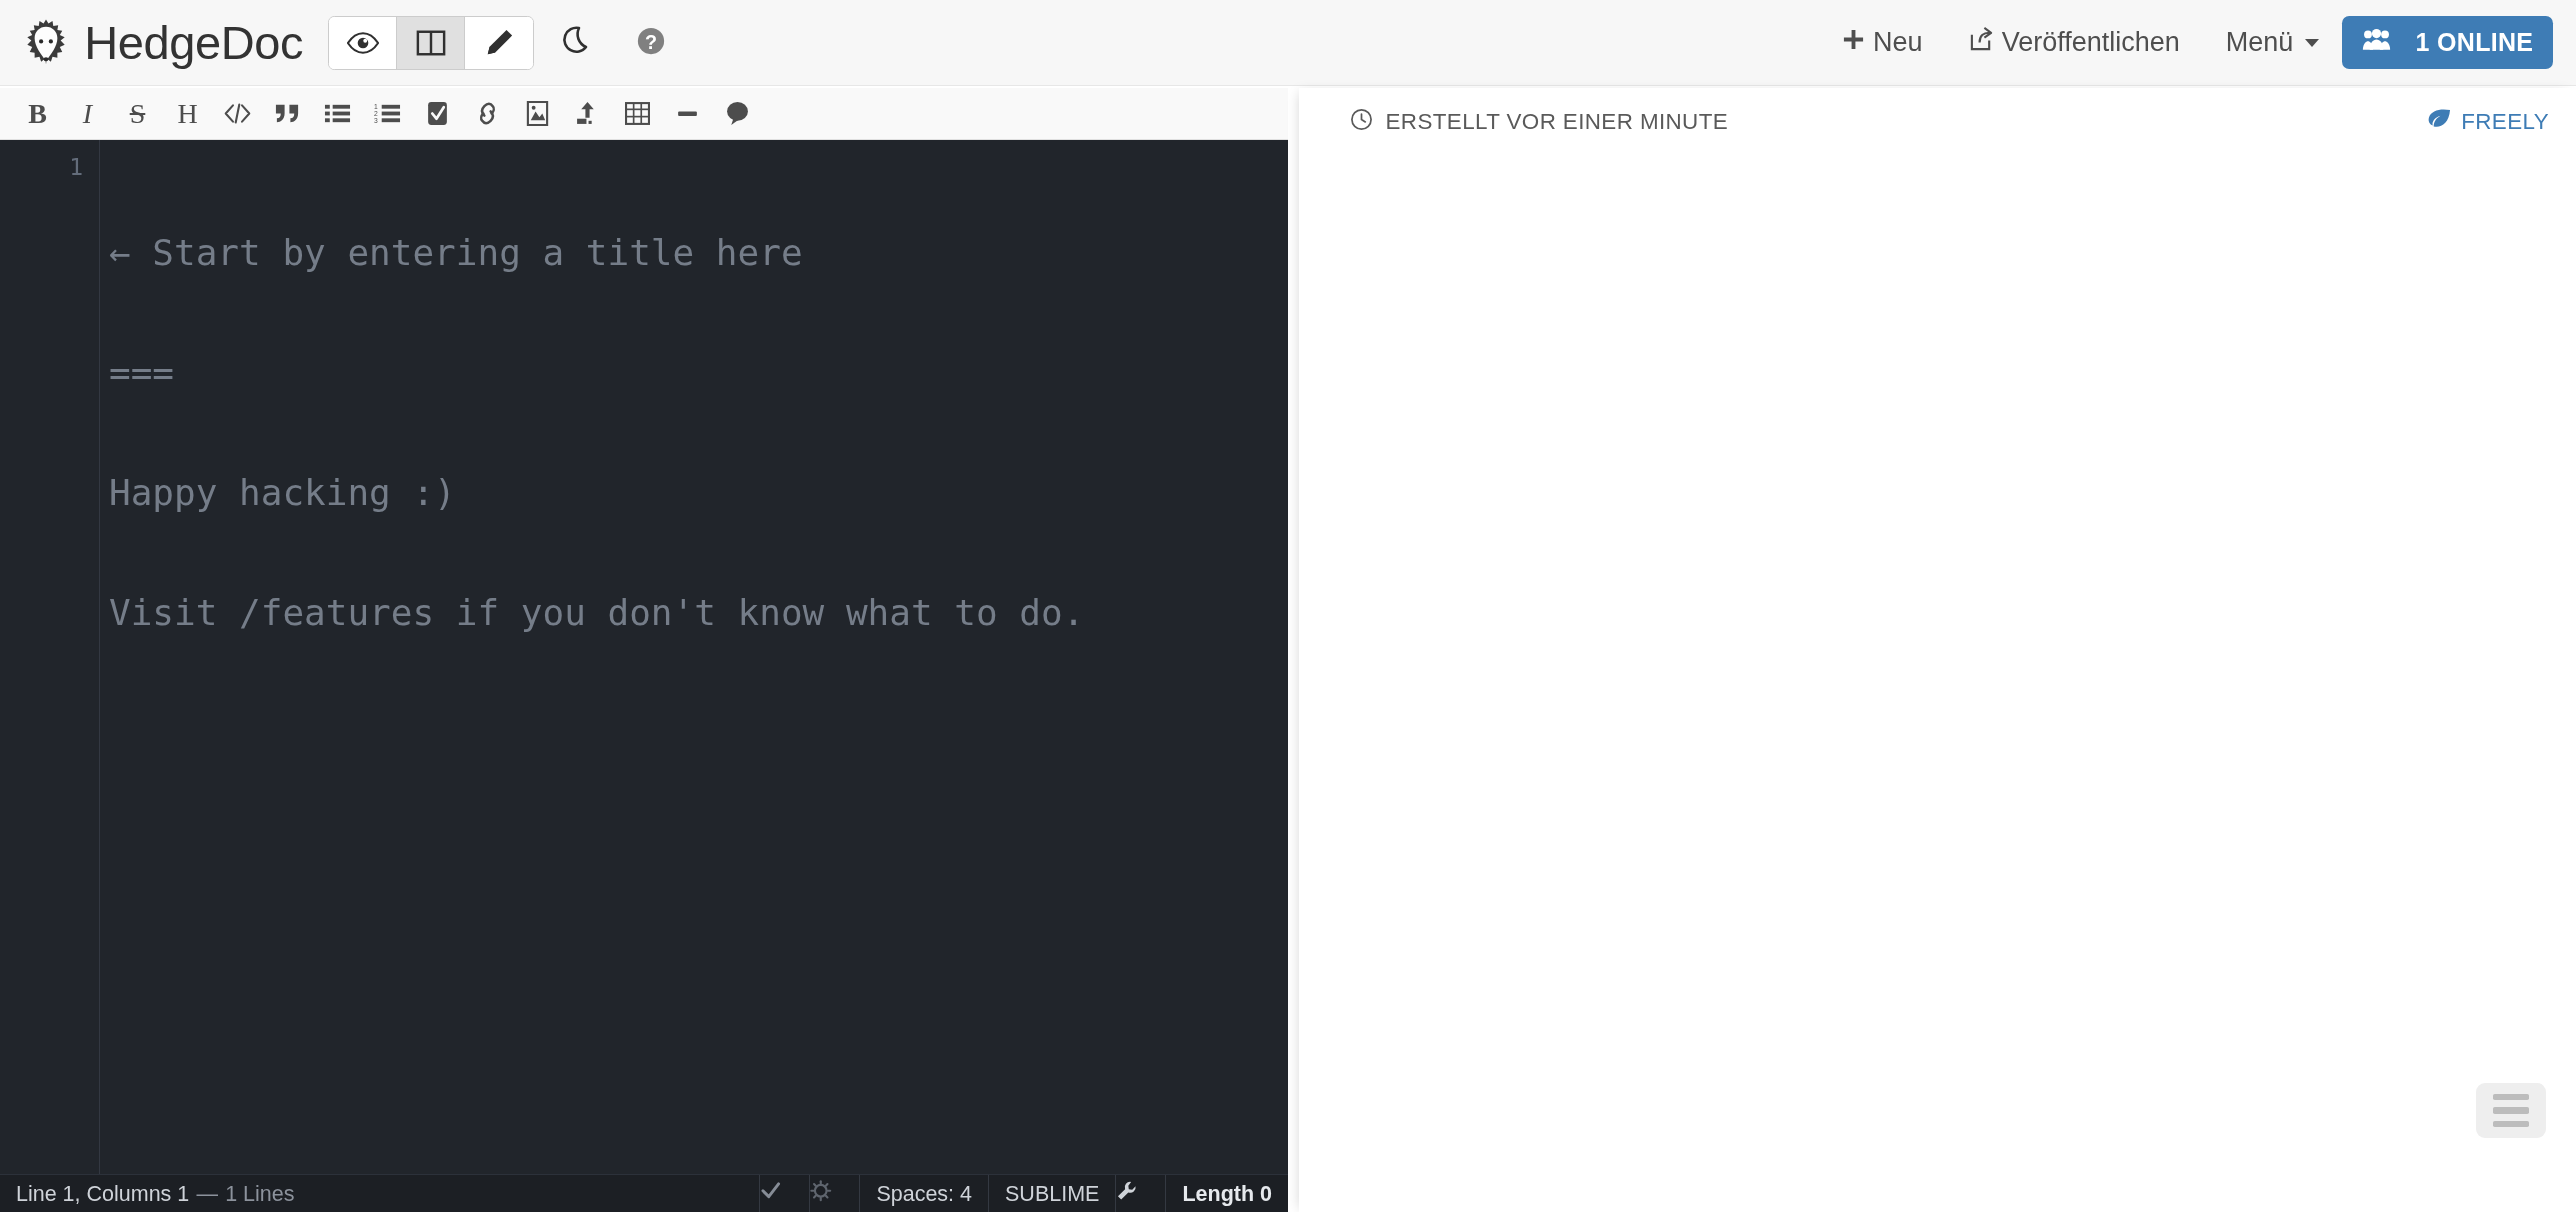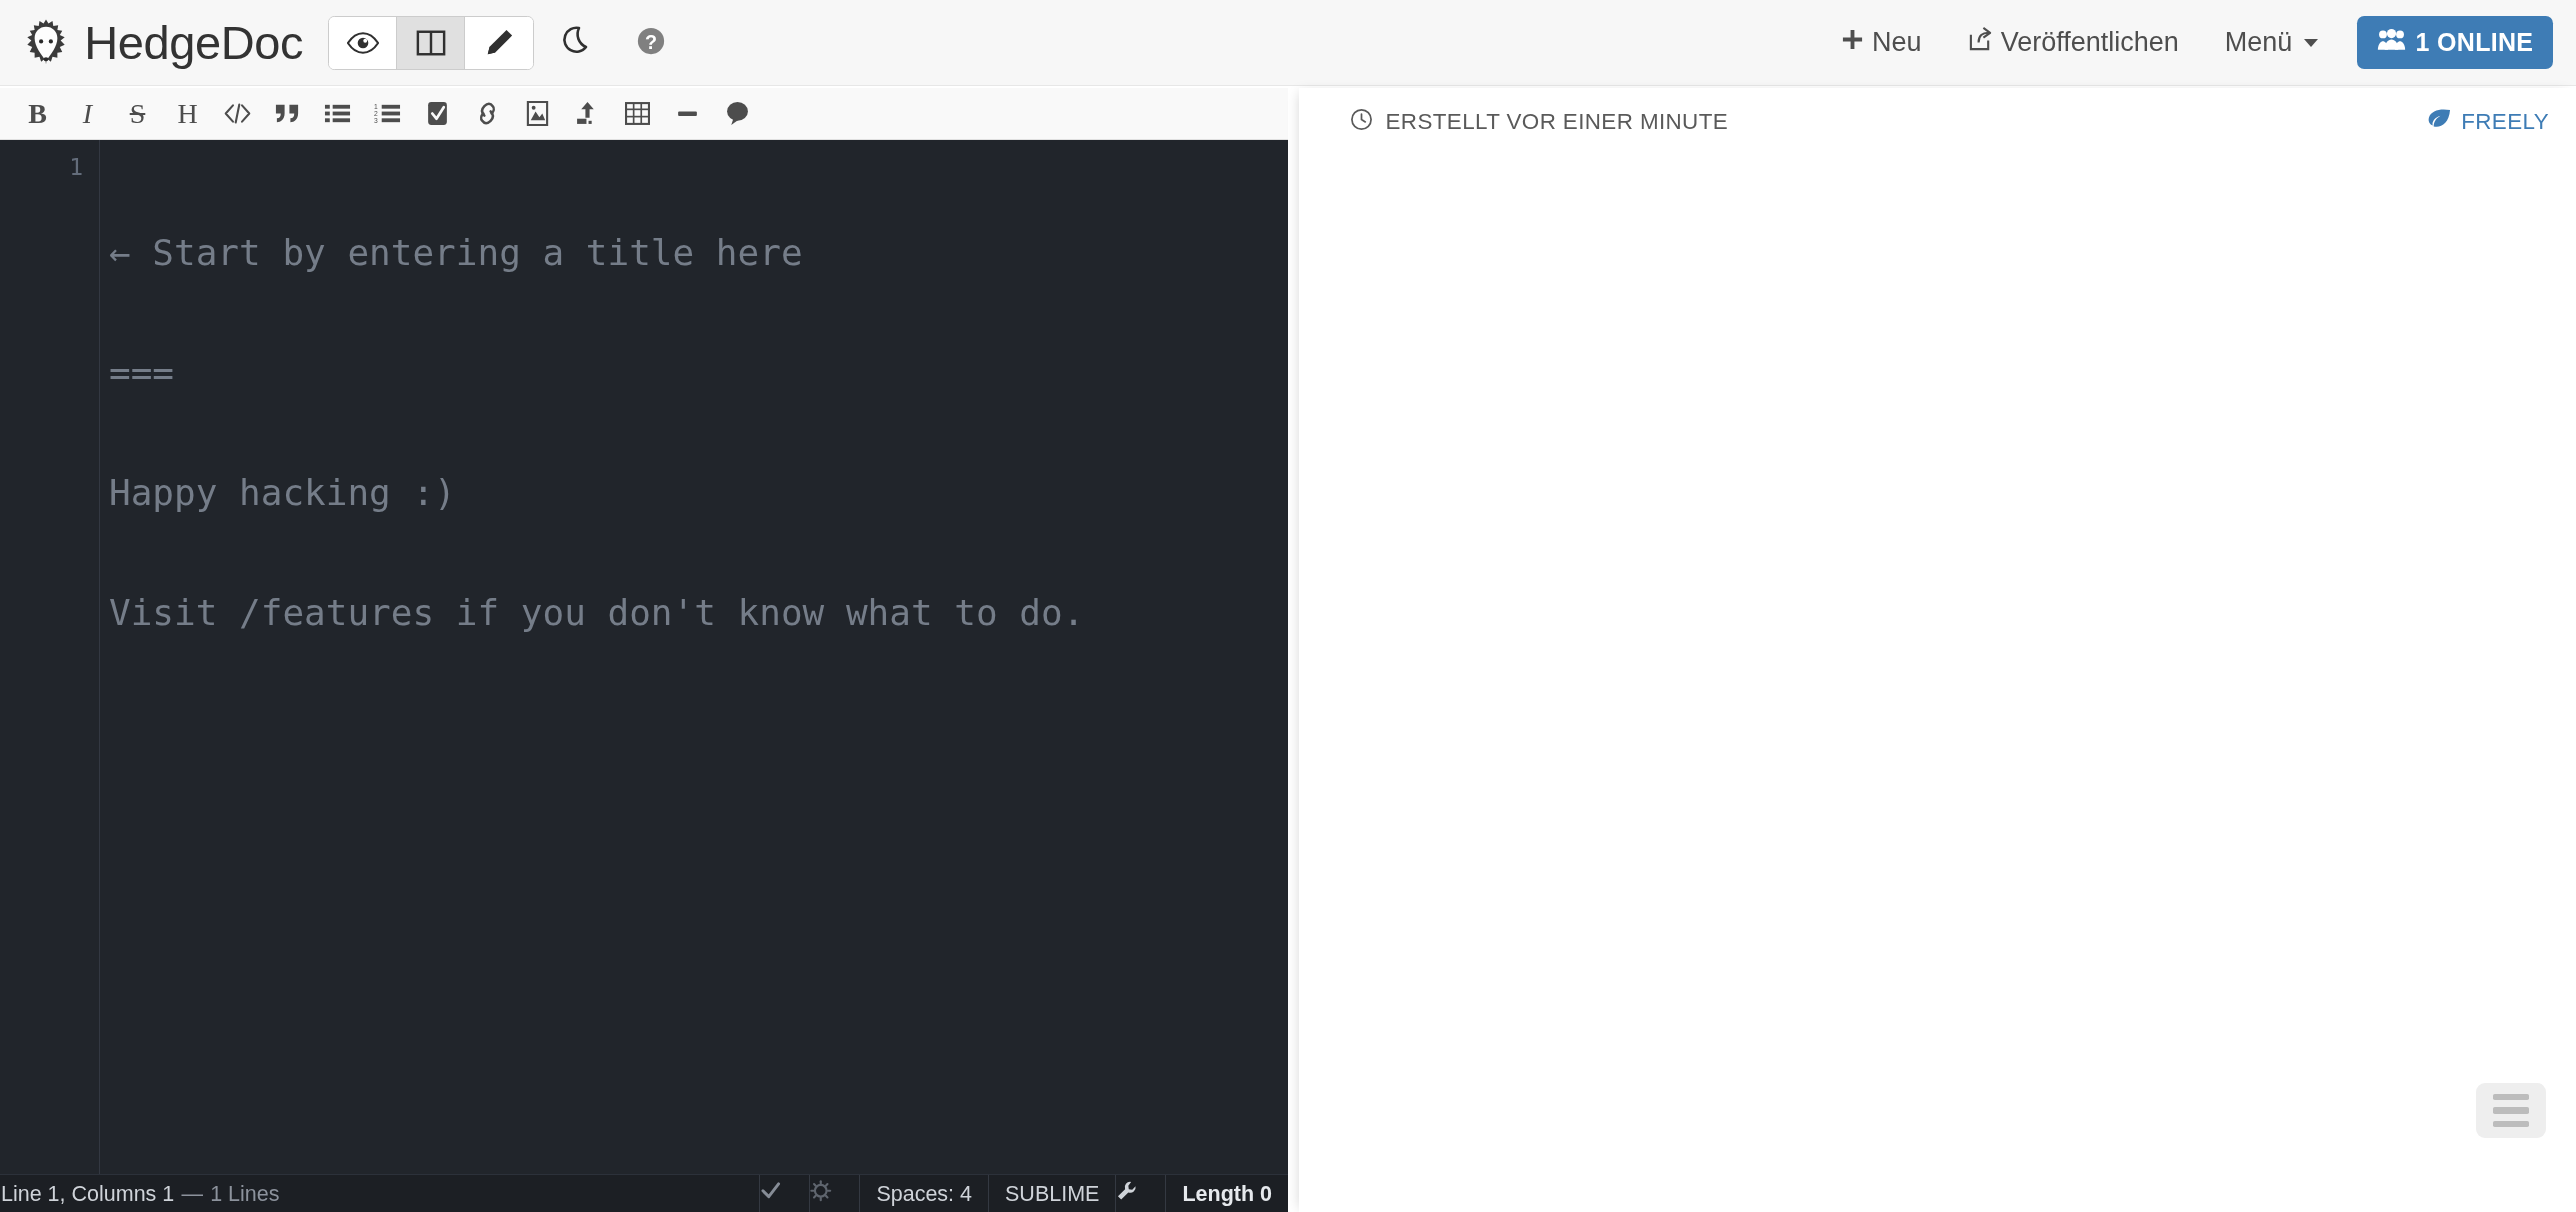--- a/index.html
+++ b/index.html
@@ -80,29 +80,28 @@
     cursor: pointer;
   }
   .nav-link .caret {
     width: 0; height: 0;
     border-left: 7.2px solid transparent;
     border-right: 7.2px solid transparent;
     border-top: 8px solid #4e4e4e;
     margin-left: 3.6px;
   }
   .online-btn {
-    display: flex; align-items: center; gap: 10px;
+    display: flex; align-items: center; gap: 25px;
     background: #3e7cb5;
     color: #ffffff;
     font-size: 25px;
     font-weight: 700;
     letter-spacing: 0.3px;
     border: none; border-radius: 7.2px;
     padding: 11.6px 19.7px;
-    margin-left: 16px;
     cursor: pointer;
     white-space: nowrap;
   }
 
   
   .editor-pane {
     position: absolute;
     top: 88px; left: 0;
     width: 1288px; height: 1125px;
   }
@@ -166,21 +165,21 @@
     bottom: 0; left: 0;
     width: 1288px; height: 39px;
     background: #1c1f24;
     border-top: 0.9px solid #2c313a;
     display: flex; align-items: stretch;
     color: #cfd3d9;
     font-size: 21.5px;
   }
   .sb-left {
     display: flex; align-items: center;
-    padding-left: 1px;
+    padding-left: 16px;
     flex: 1;
     white-space: nowrap;
   }
   .sb-left .dim { color: #8c929c; margin-left: 7.2px; }
   .sb-cell {
     display: flex; align-items: center; justify-content: flex-start;
     border-left: 0.9px solid #343942;
     padding: 0 16px;
     white-space: nowrap;
     cursor: pointer;

